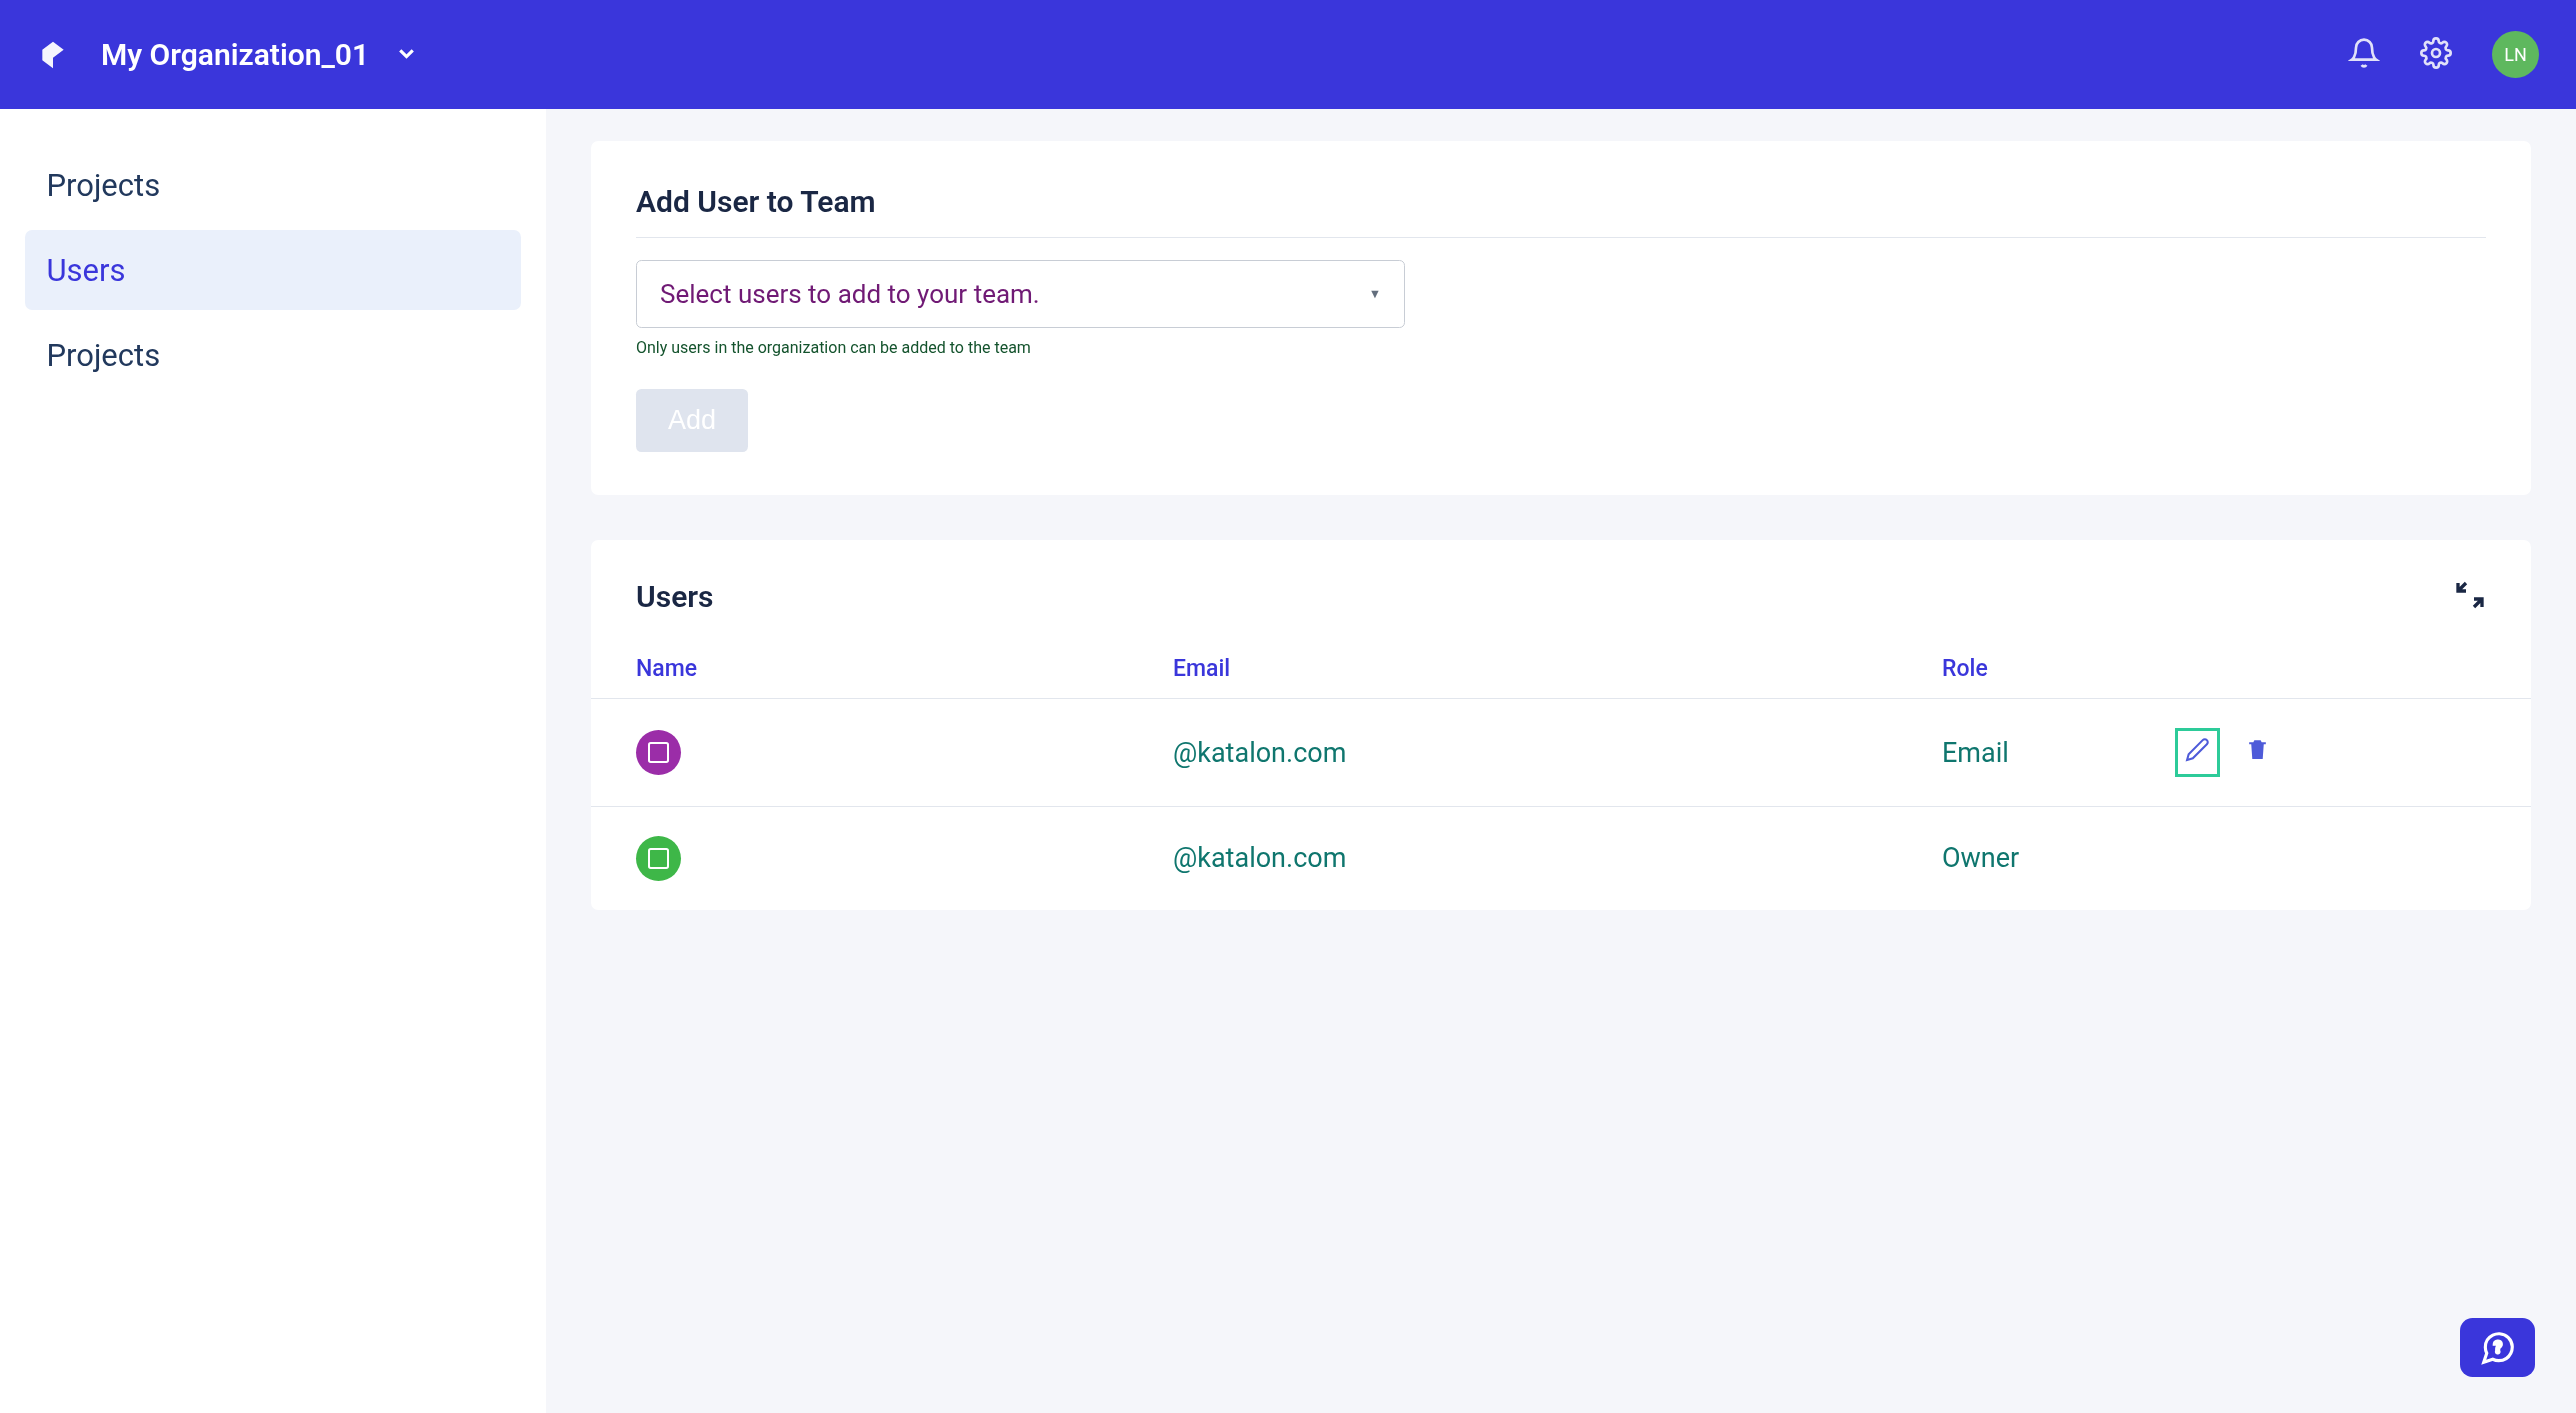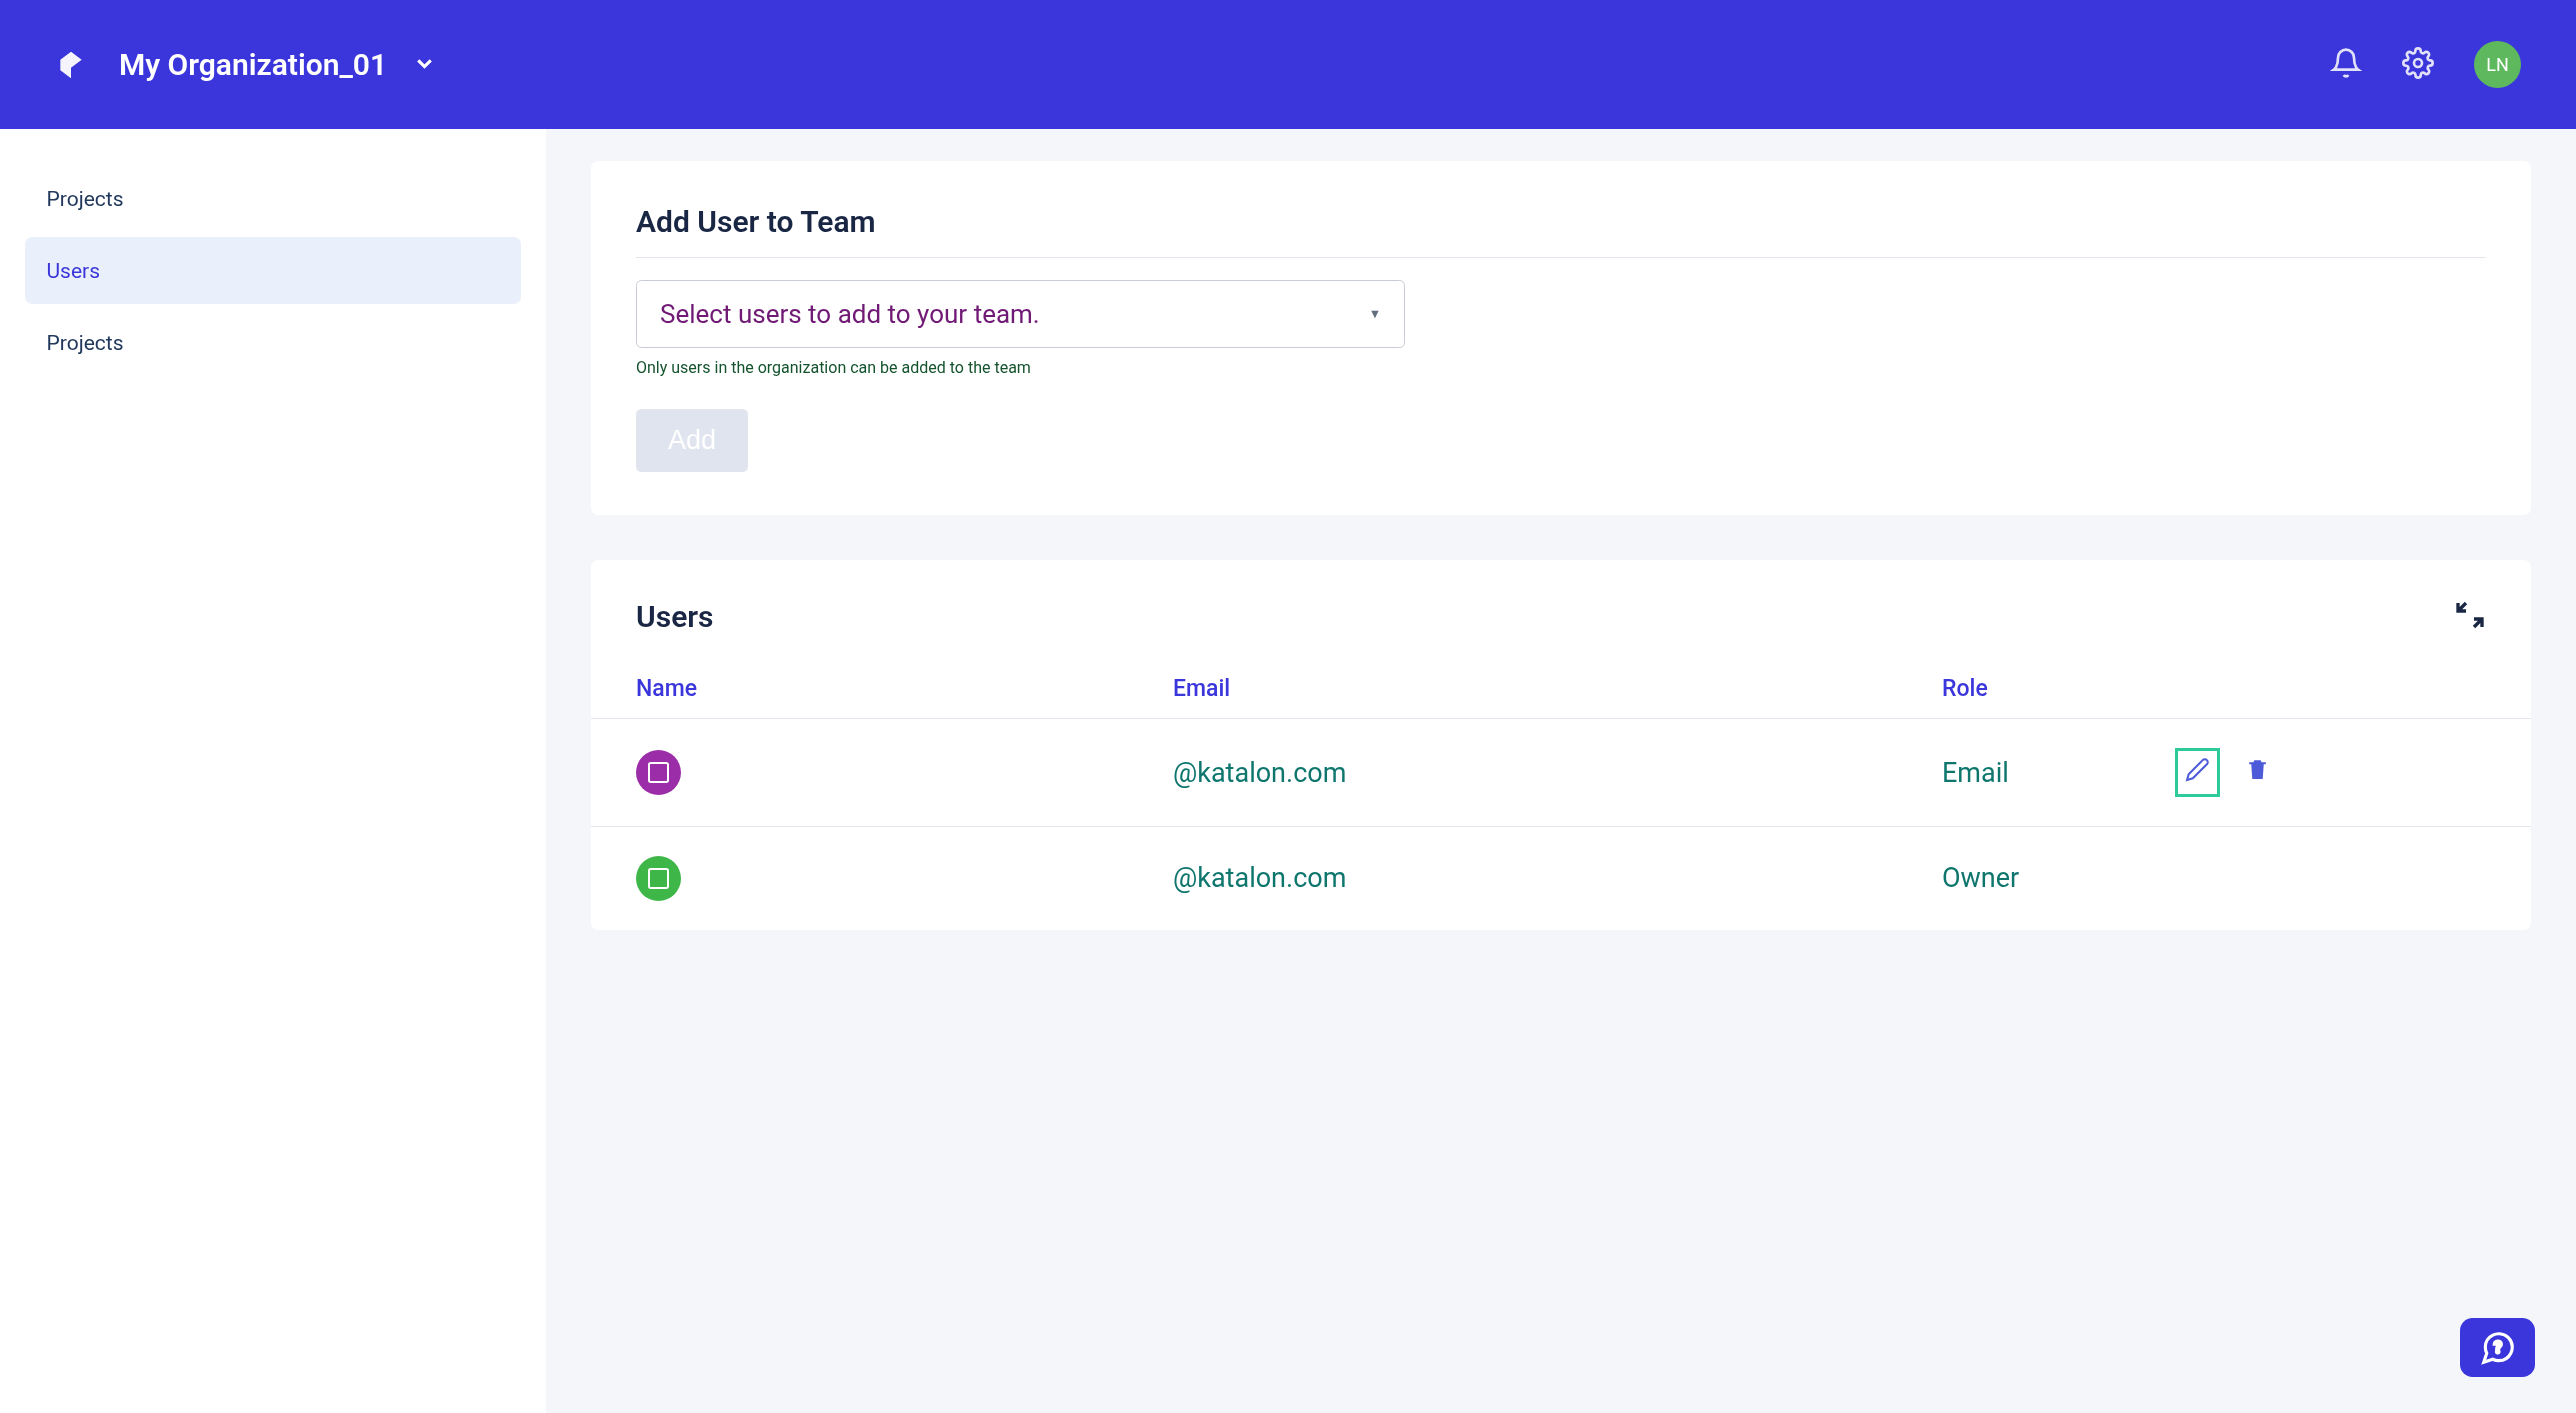--- a/index.html
+++ b/index.html
@@ -9,24 +9,24 @@
     }
     body {
       font-family: -apple-system, BlinkMacSystemFont, "Segoe UI", Roboto, Helvetica, Arial, sans-serif;
       background: #f5f6fa;
       width: 2576px;
       height: 1413px;
       overflow: hidden;
     }
     .header {
       background: #3a36db;
-      height: 129px;
-      display: flex;
-      align-items: center;
-      padding: 0 55px;
+      height: 109px;
+      display: flex;
+      align-items: center;
+      padding: 0 37px;
       color: white;
     }
     .logo {
       width: 32px;
       height: 32px;
       margin-right: 32px;
     }
     .logo svg {
       width: 100%;
       height: 100%;
@@ -66,21 +66,21 @@
       display: flex;
       height: calc(100% - 109px);
     }
     .sidebar {
       width: 546px;
       background: white;
       padding: 36px 25px;
     }
     .sidebar-item {
       padding: 21.5px 21.5px;
-      font-size: 21px;
+      font-size: 31px;
       color: #22395d;
       cursor: pointer;
       border-radius: 7.2px;
       margin-bottom: 5.4px;
     }
     .sidebar-item.active {
       background: #eaf0fb;
       color: #3a36db;
     }
     .main {

